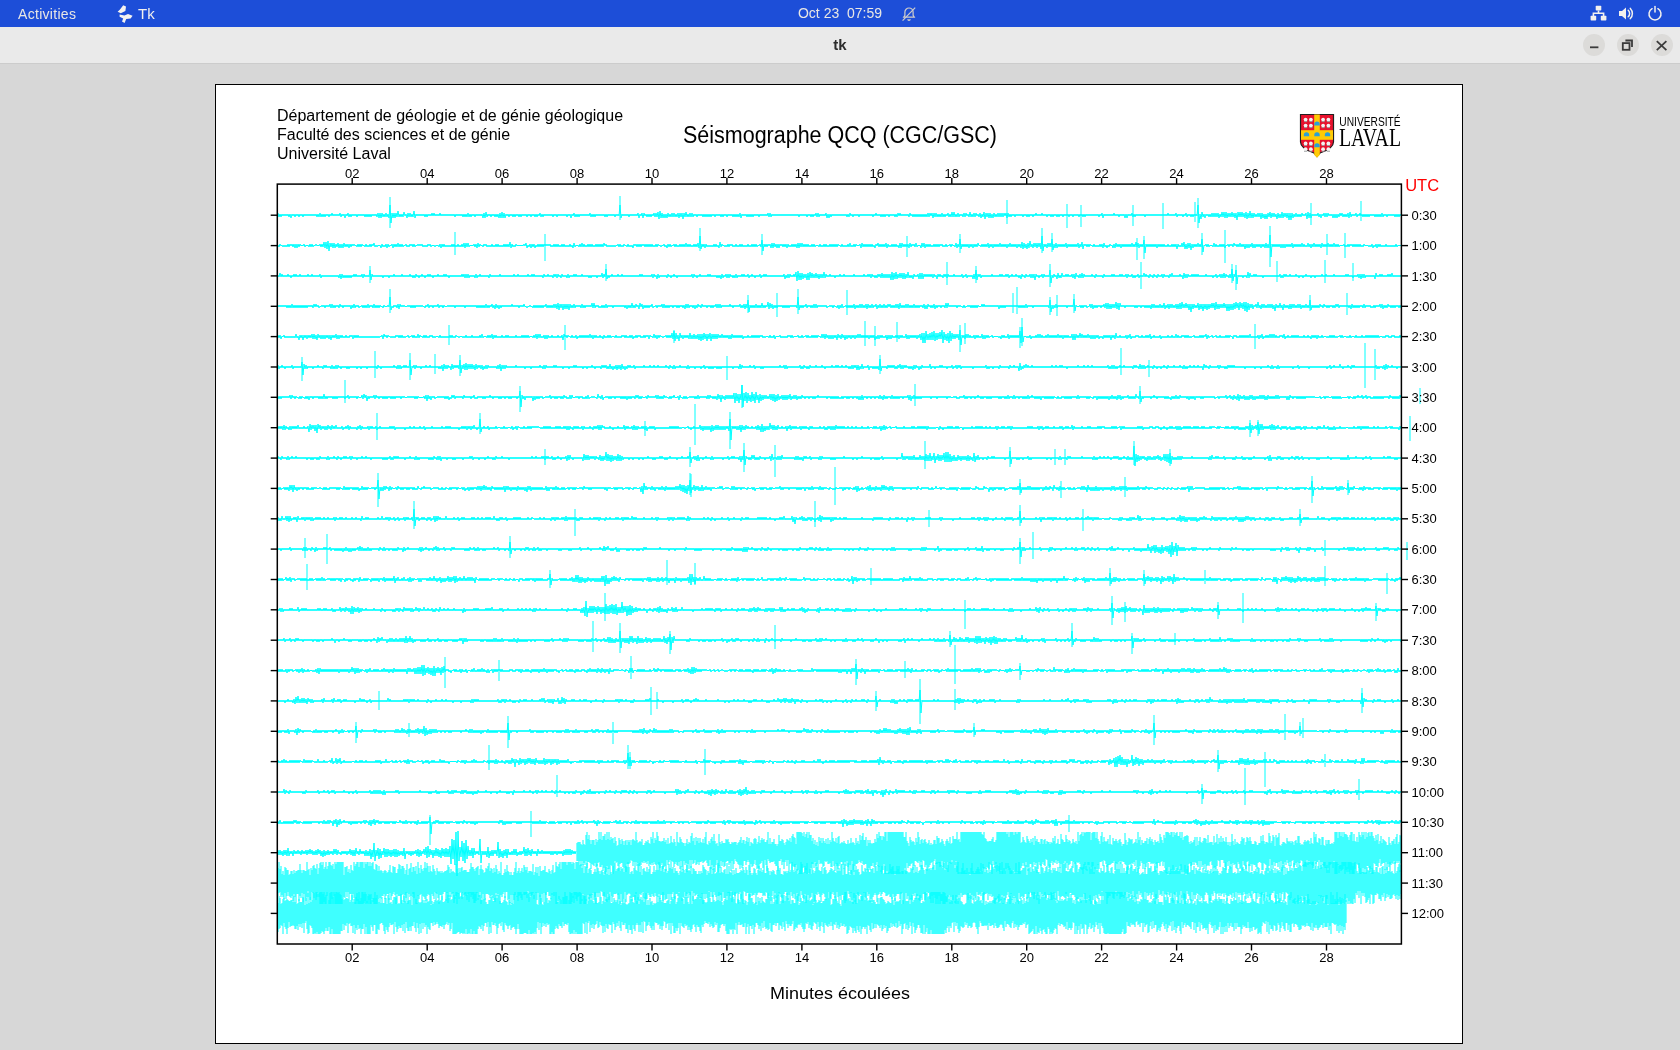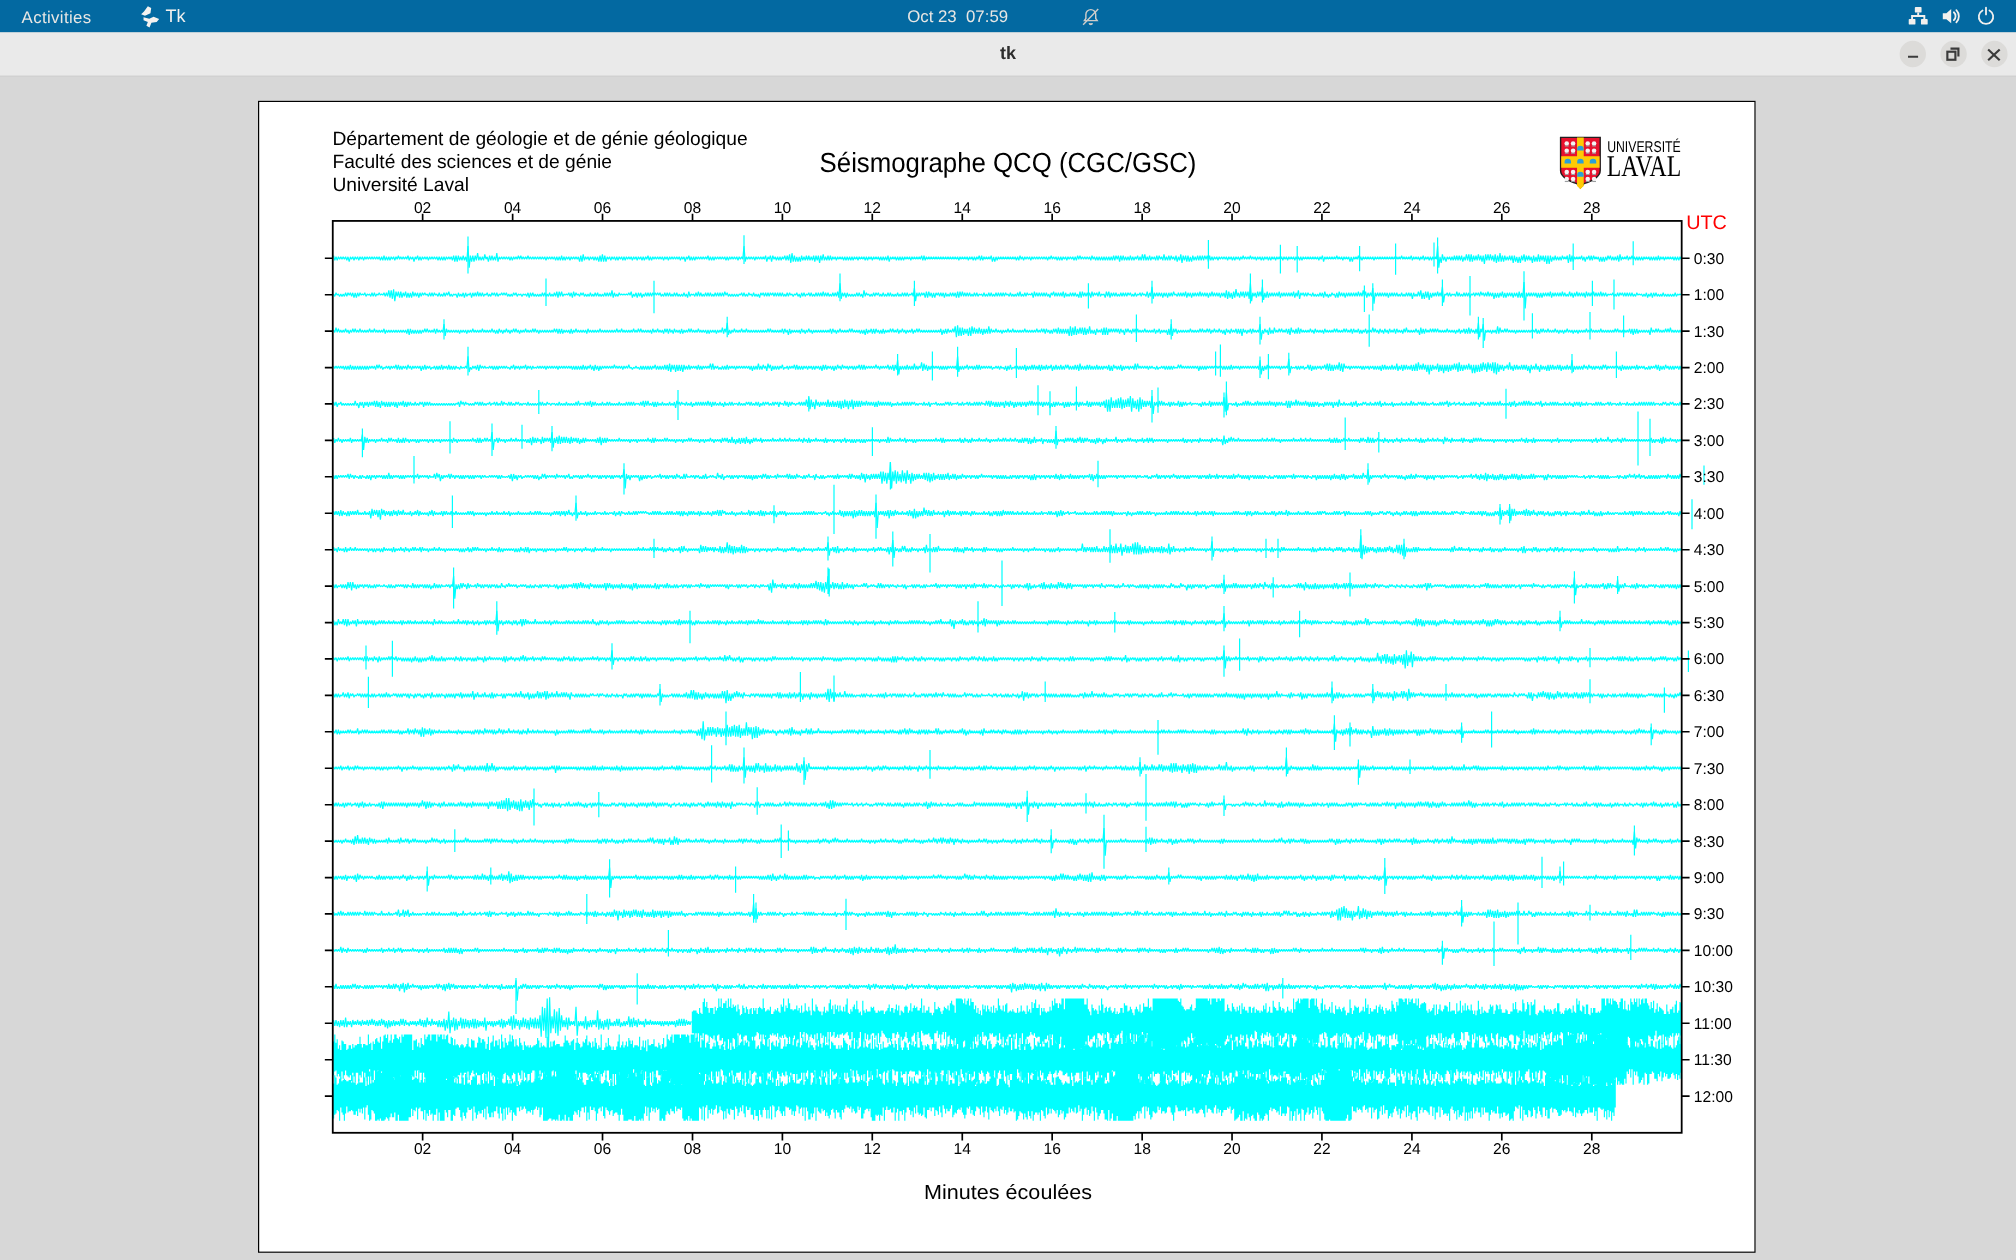--- a/index.html
+++ b/index.html
@@ -1,18 +1,18 @@
 <!DOCTYPE html>
 <html><head><meta charset="utf-8">
 <style>
 html,body{margin:0;padding:0;width:1680px;height:1050px;background:#d7d7d7;overflow:hidden;font-family:"Liberation Sans",sans-serif;}
-#topbar{position:absolute;left:0;top:0;width:1680px;height:27px;background:#0369a1;color:#e9e7e4;font-size:13px;}
+#topbar{position:absolute;left:0;top:0;width:1680px;height:27px;background:#1d4ed8;color:#e9e7e4;font-size:13px;}
 #topbar .act{position:absolute;left:18px;top:1px;line-height:27px;font-size:14px;letter-spacing:0.3px;}
 #topbar .tkl{position:absolute;left:138px;top:0;line-height:27px;font-size:15px;color:#f2f0ee;}
-#topbar .clock{position:absolute;left:756px;width:168px;top:0;line-height:27px;text-align:left;font-size:14px;}
+#topbar .clock{position:absolute;left:756px;width:168px;top:0;line-height:27px;text-align:center;font-size:14px;}
 #titlebar{position:absolute;left:0;top:27px;width:1680px;height:36px;background:#eaeaea;border-bottom:1px solid #cccccc;}
 #titlebar .t{position:absolute;left:0;width:1680px;top:0;line-height:35px;text-align:center;font-weight:bold;font-size:15px;color:#2d2d2d;}
 .wbtn{position:absolute;top:7px;width:22px;height:22px;border-radius:50%;background:#dcdbd9;}
 #canvas{position:absolute;left:215px;top:84px;width:1246px;height:958px;background:#ffffff;border:1px solid #000;}
 </style></head>
 <body>
 <div id="topbar">
  <span class="act">Activities</span>
  <svg style="position:absolute;left:115px;top:4px" width="20" height="20" viewBox="0 0 20 20">
    <g fill="#f4f2f0">

